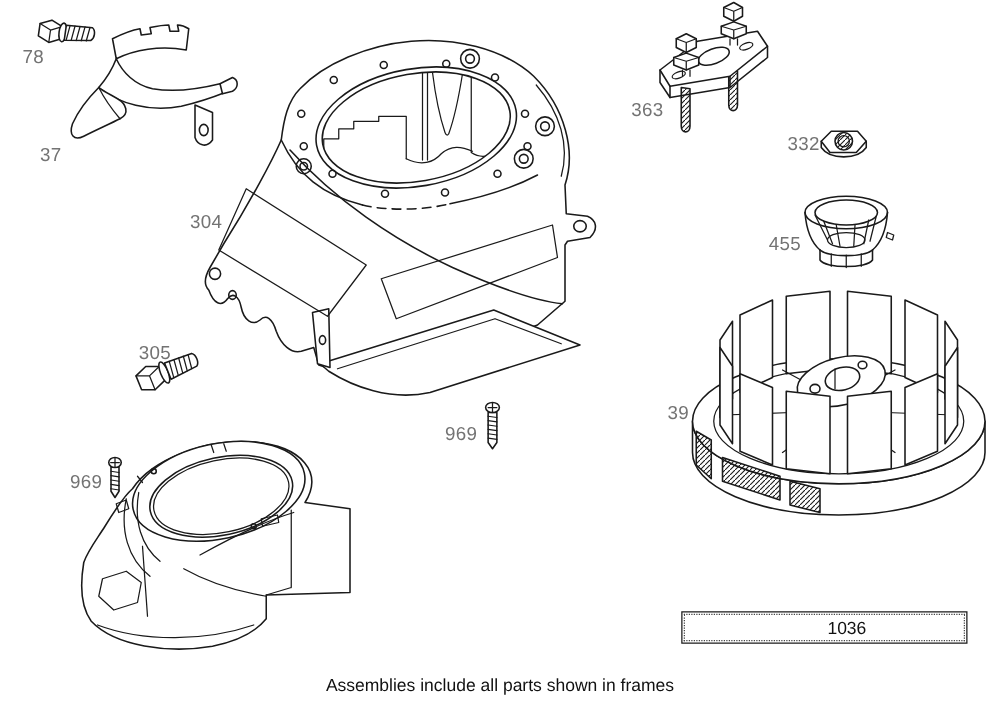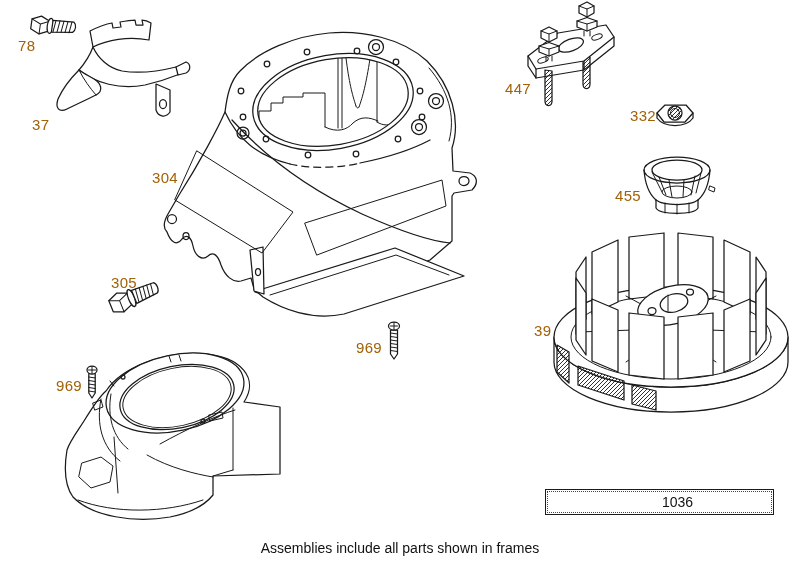--- a/index.html
+++ b/index.html
@@ -6,21 +6,21 @@
   .canvas{
     position:relative;width:800px;height:563px;background:#fff;
     font-family:"Liberation Sans",sans-serif;color:#111;overflow:hidden;
   }
   .canvas svg{position:absolute;left:0;top:0;}
   .art{stroke:#1a1a1a;stroke-width:1.25;fill:none;stroke-linejoin:round;stroke-linecap:round;}
   .w{fill:#ffffff;}
   .h{fill:url(#hatch);}
   .thin{stroke-width:1;}
   .dash{stroke-dasharray:7 5;}
-  .callout{position:absolute;font-size:15px;line-height:1;color:#a16207;letter-spacing:.3px;}
+  .callout{position:absolute;font-size:15px;line-height:1;color:#737373;letter-spacing:.3px;}
   .frame{position:absolute;border:1.6px solid #1a1a1a;box-sizing:border-box;}
   .frame-921{left:19px;top:339px;width:271px;height:191px;background:transparent;}
   .frame-921-labelbox{
     position:absolute;left:-1.6px;top:-1.6px;width:36px;height:19px;
     border:1.4px solid #1a1a1a;background:#fff;display:flex;align-items:center;justify-content:center;
     font-size:14px;box-sizing:border-box;
   }
   .frame-emissions{
     left:545px;top:489px;width:229px;height:26px;background:#fff;
     display:flex;align-items:center;justify-content:center;gap:12px;font-size:14px;padding-left:36px;
@@ -259,20 +259,20 @@
     <span class="inner-dotted"></span>
     <span class="emis-num">1036</span>
   </div>
 
   <div class="callout" style="left:18px;top:38px">78</div>
   <div class="callout" style="left:32px;top:117px">37</div>
   <div class="callout" style="left:152px;top:170px">304</div>
   <div class="callout" style="left:111px;top:275px">305</div>
   <div class="callout" style="left:356px;top:340px">969</div>
   <div class="callout" style="left:56px;top:378px">969</div>
-  <div class="callout" style="left:505px;top:81px">447</div>
+  <div class="callout" style="left:505px;top:81px">363</div>
   <div class="callout" style="left:630px;top:108px">332</div>
   <div class="callout" style="left:615px;top:188px">455</div>
   <div class="callout" style="left:534px;top:323px">39</div>
 
   <div class="caption">Assemblies include all parts shown in frames</div>
 
 </div>
 
 </body></html>

